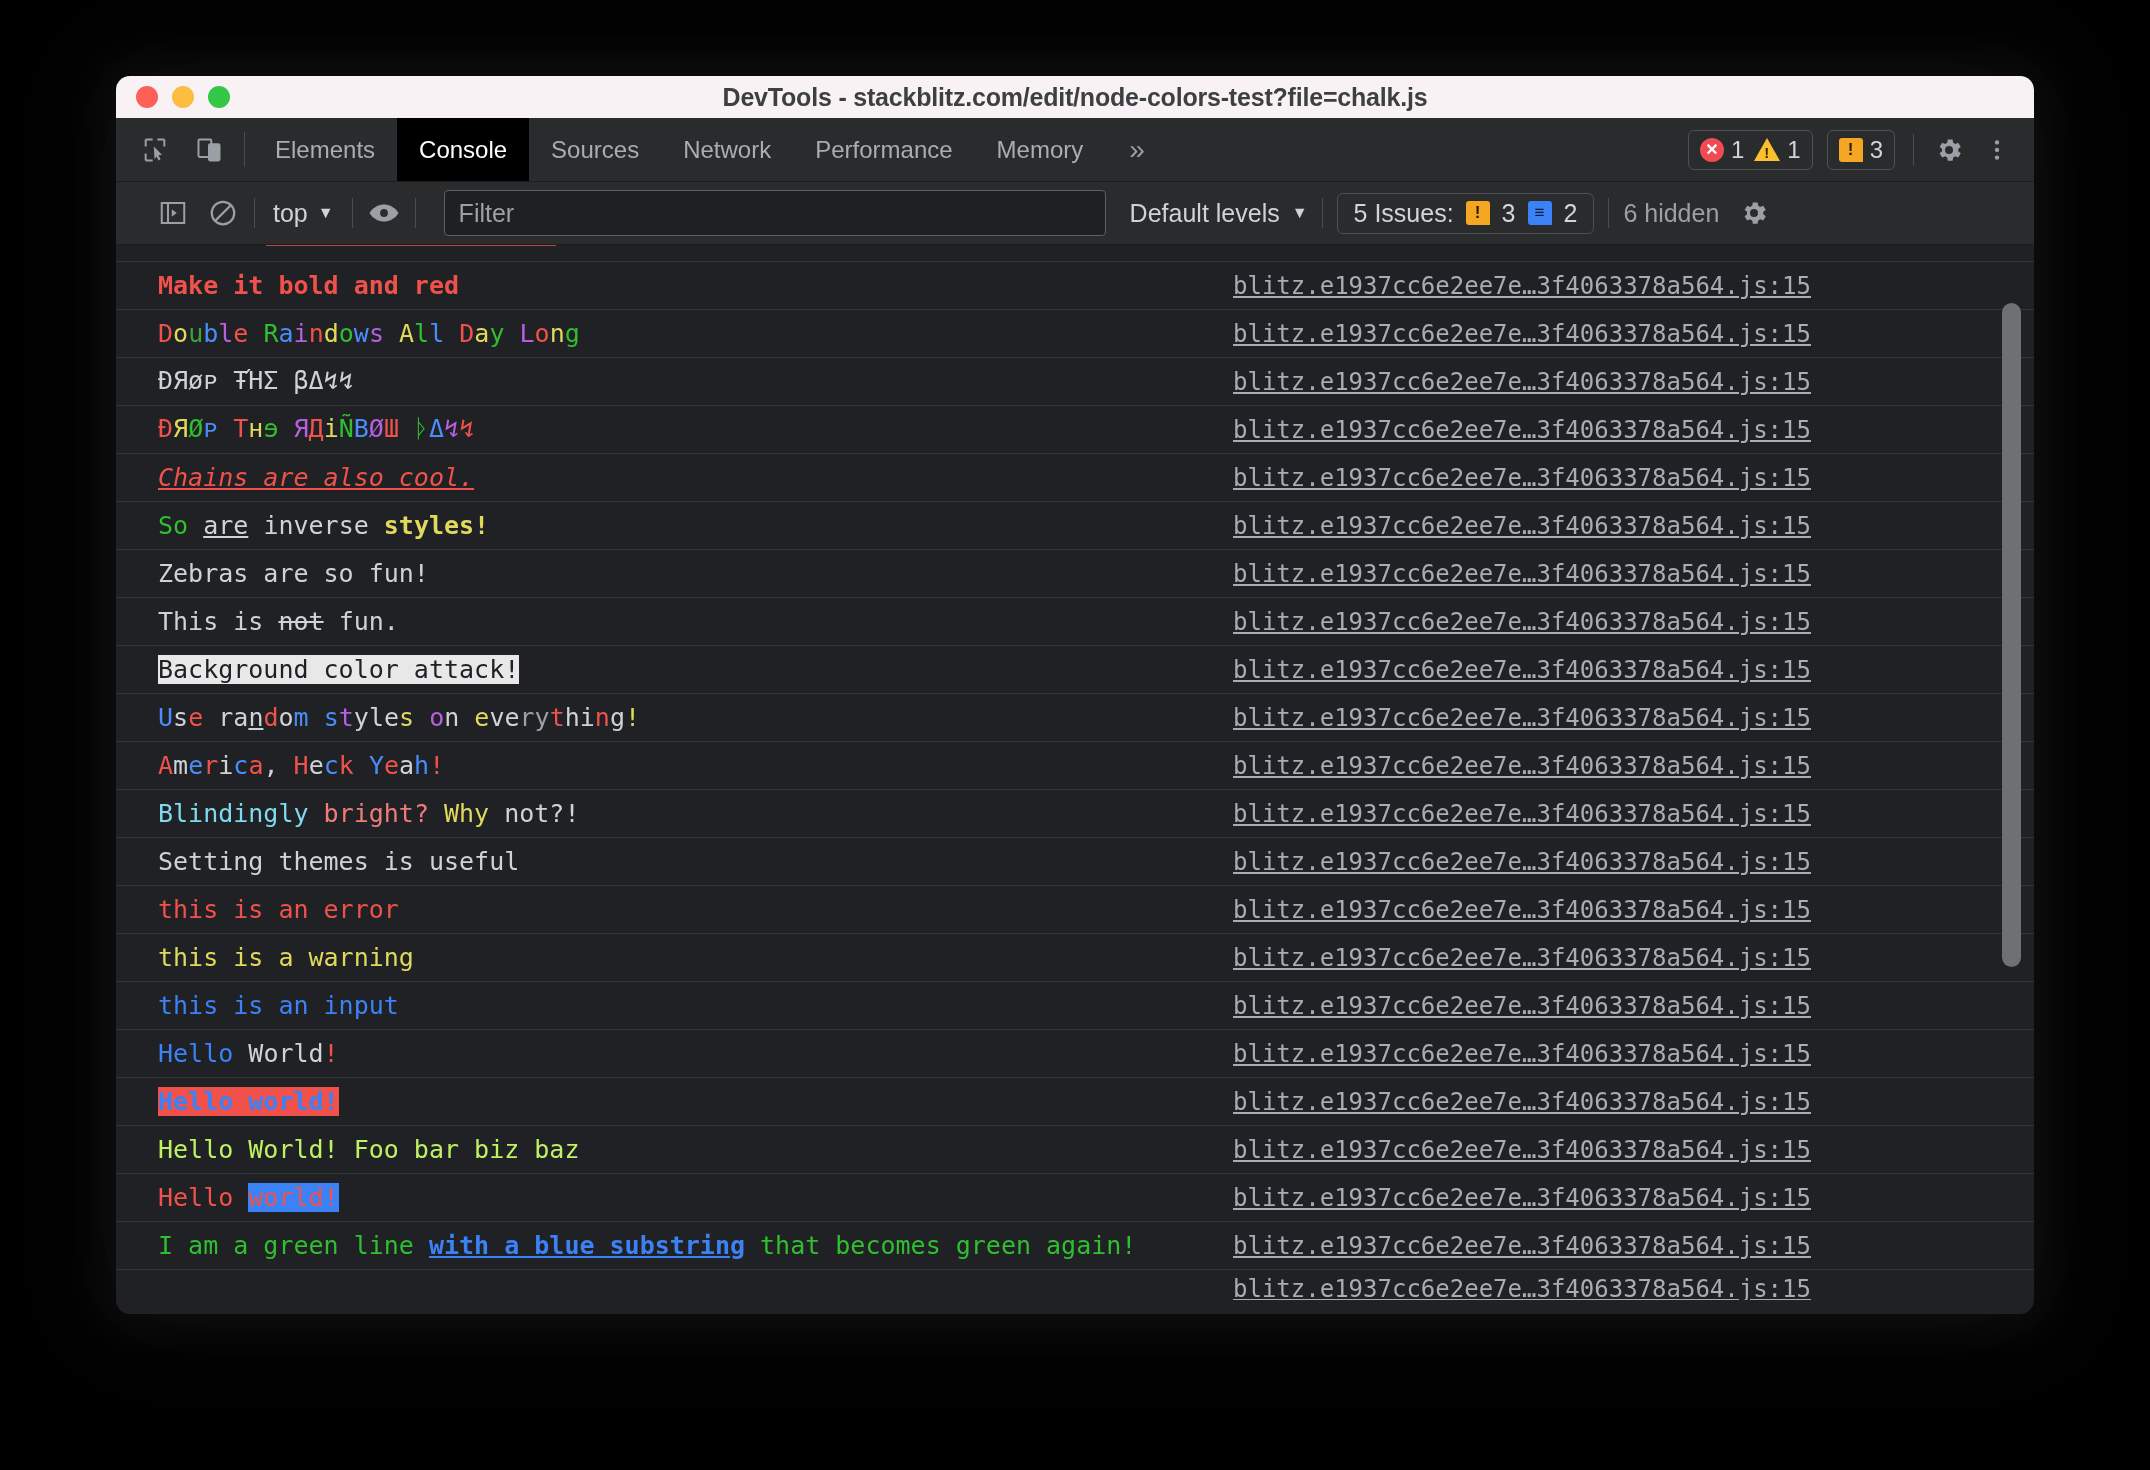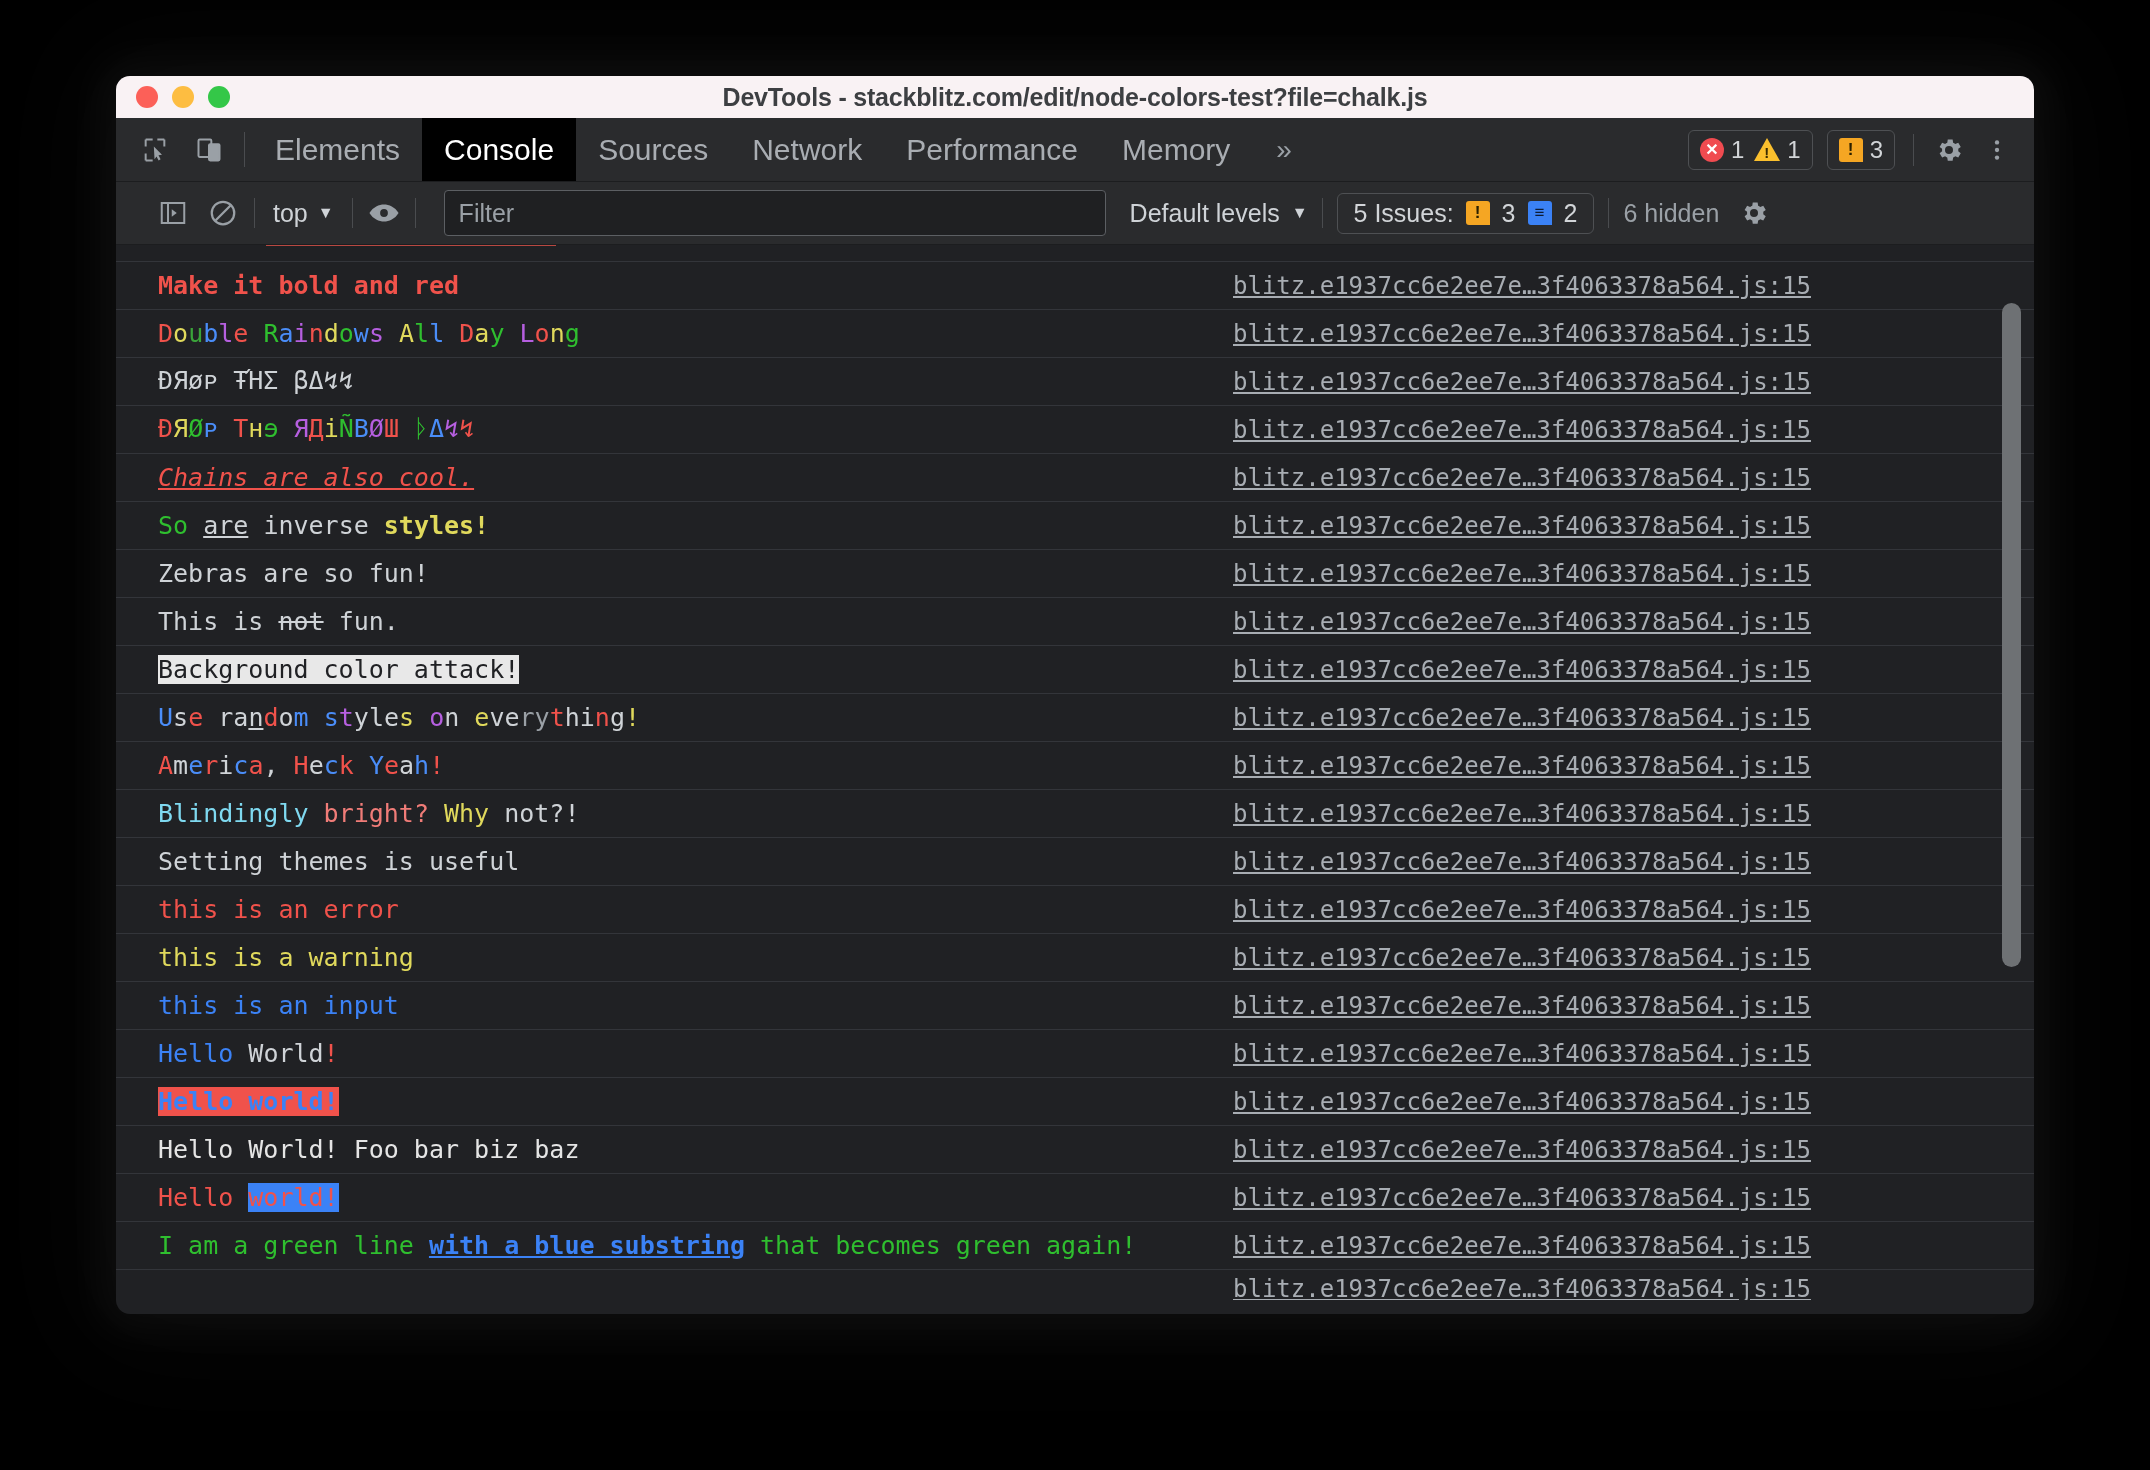--- a/index.html
+++ b/index.html
@@ -65,21 +65,21 @@
   .icon-btn {
     width: 34px; height: 34px;
     display: flex; align-items: center; justify-content: center;
     color: #9aa0a6;
   }
   .vsep { width: 1px; background: #4a4c4f; margin: 14px 0; }
   .tabs { display: flex; align-items: stretch; margin-left: 8px; }
   .tab {
     display: flex; align-items: center;
     padding: 12px 22px;
-    font-size: 30px;
+    font-size: 24px;
     color: #a9adb2;
     white-space: nowrap;
   }
   .tab.active {
     background: #000000;
     color: #ffffff;
   }
   .more-tabs {
     display: flex; align-items: center;
     padding: 0 24px;
@@ -438,21 +438,21 @@
           </div>
           <div class="msg-row">
             <div class="msg-text"><span style="color: rgb(59, 130, 246);">Hello</span><span style="color: rgb(207, 211, 215);"> </span><span style="color: rgb(207, 211, 215);">World</span><span style="color: rgb(240, 82, 75);">!</span></div>
             <a class="msg-src">blitz.e1937cc6e2ee7e…3f4063378a564.js:15</a>
           </div>
           <div class="msg-row">
             <div class="msg-text"><span class="b" style="color: rgb(59, 130, 246); background: rgb(240, 82, 75);">Hello world!</span></div>
             <a class="msg-src">blitz.e1937cc6e2ee7e…3f4063378a564.js:15</a>
           </div>
           <div class="msg-row">
-            <div class="msg-text"><span style="color: #e5e5e5;">Hello World! Foo bar biz baz</span></div>
+            <div class="msg-text"><span style="color: #bef264;">Hello World! Foo bar biz baz</span></div>
             <a class="msg-src">blitz.e1937cc6e2ee7e…3f4063378a564.js:15</a>
           </div>
           <div class="msg-row">
             <div class="msg-text"><span style="color: rgb(240, 82, 75);">Hello </span><span style="color: rgb(240, 82, 75); background: rgb(59, 130, 246);">world!</span></div>
             <a class="msg-src">blitz.e1937cc6e2ee7e…3f4063378a564.js:15</a>
           </div>
           <div class="msg-row">
             <div class="msg-text"><span style="color: rgb(47, 191, 47);">I am a green line </span><span class="bu" style="color: rgb(59, 130, 246);">with a blue substring</span><span style="color: rgb(47, 191, 47);"> that becomes green again!</span></div>
             <a class="msg-src">blitz.e1937cc6e2ee7e…3f4063378a564.js:15</a>
           </div>

